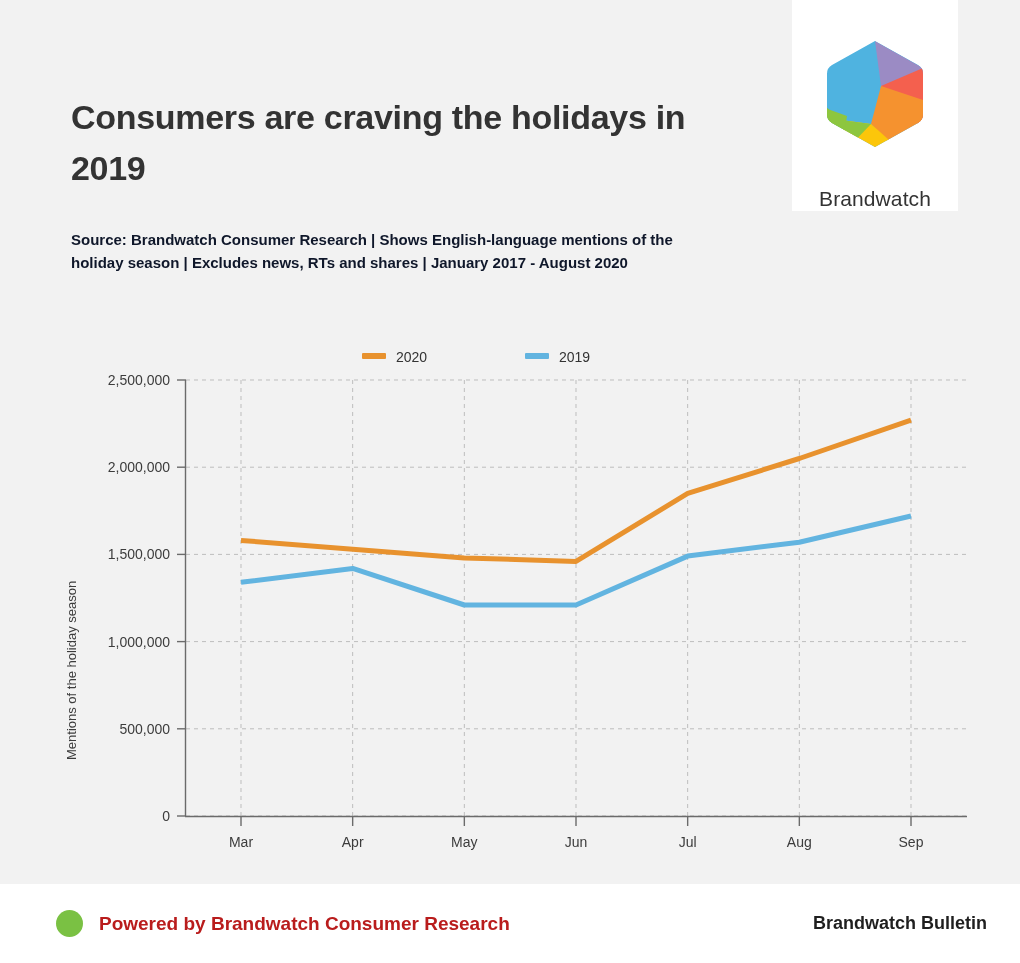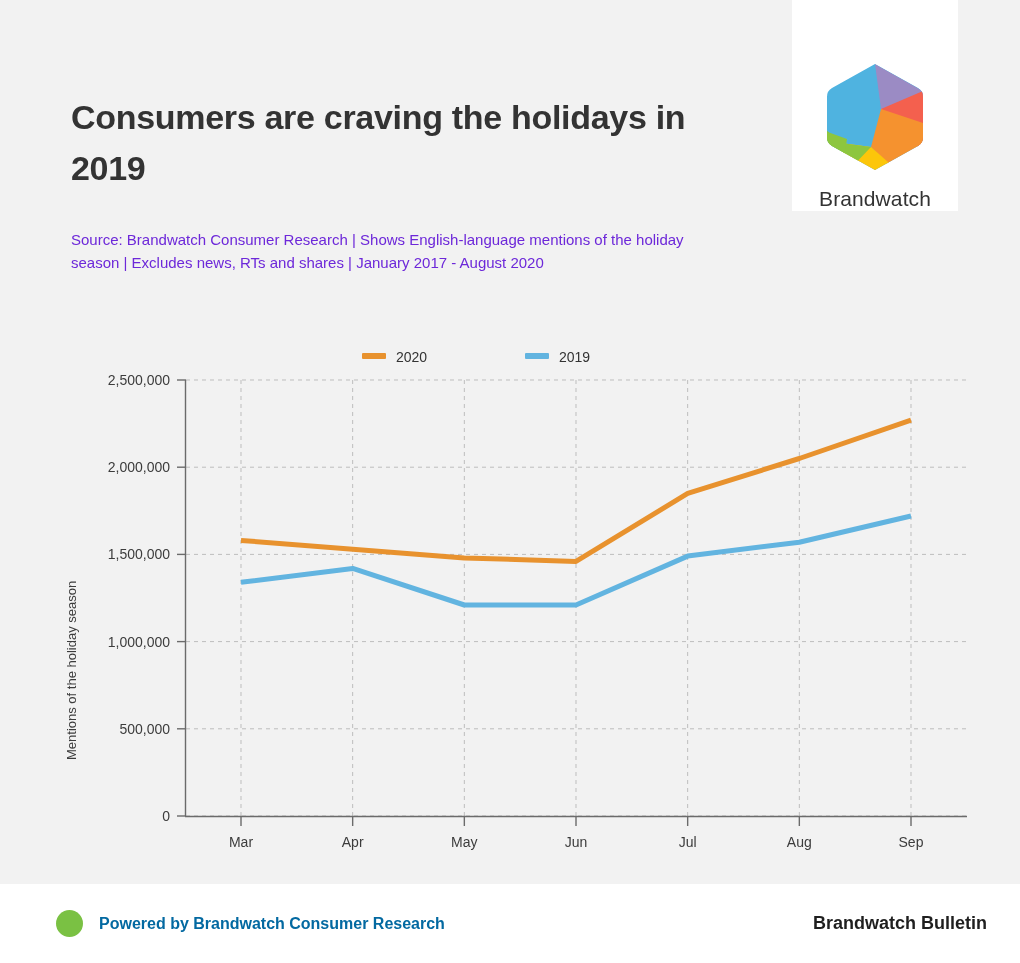--- a/index.html
+++ b/index.html
@@ -19,21 +19,21 @@
   #logo-card {
     position: absolute;
     left: 792px;
     top: 0;
     width: 166px;
     height: 211px;
     background: #ffffff;
     display: flex;
     flex-direction: column;
     align-items: center;
-    justify-content: flex-end;
+    justify-content: space-between;
   }
   #logo-mark {
     margin-top: 38px;
     width: 112px;
     height: 112px;
     display: block;
   }
   #logo-wordmark {
     margin-top: 14px;
     font-size: 21px;
@@ -53,21 +53,22 @@
     color: #333333;
     letter-spacing: -0.3px;
   }
   #source-note {
     position: absolute;
     left: 71px;
     top: 228px;
     width: 640px;
     font-size: 15px;
     line-height: 23px;
-    color: #6d28d9;
+    color: #0f172a;
+    font-weight: bold;
   }
 
   
   #chart-area {
     position: absolute;
     left: 0;
     top: 330px;
     width: 908px;
     height: 545px;
   }
@@ -108,23 +109,23 @@
   }
   #footer-dot {
     width: 27px;
     height: 27px;
     border-radius: 50%;
     background: #7ac143;
     flex: none;
   }
   #footer-left-text {
     margin-left: 16px;
-    font-size: 16px;
-    font-weight: bold;
-    color: #0369a1;
+    font-size: 19px;
+    font-weight: bold;
+    color: #b91c1c;
   }
   #footer-right-text {
     margin-left: auto;
     margin-right: 33px;
     font-size: 18px;
     font-weight: bold;
     color: #1f1f1f;
   }
 </style>
 </head>

